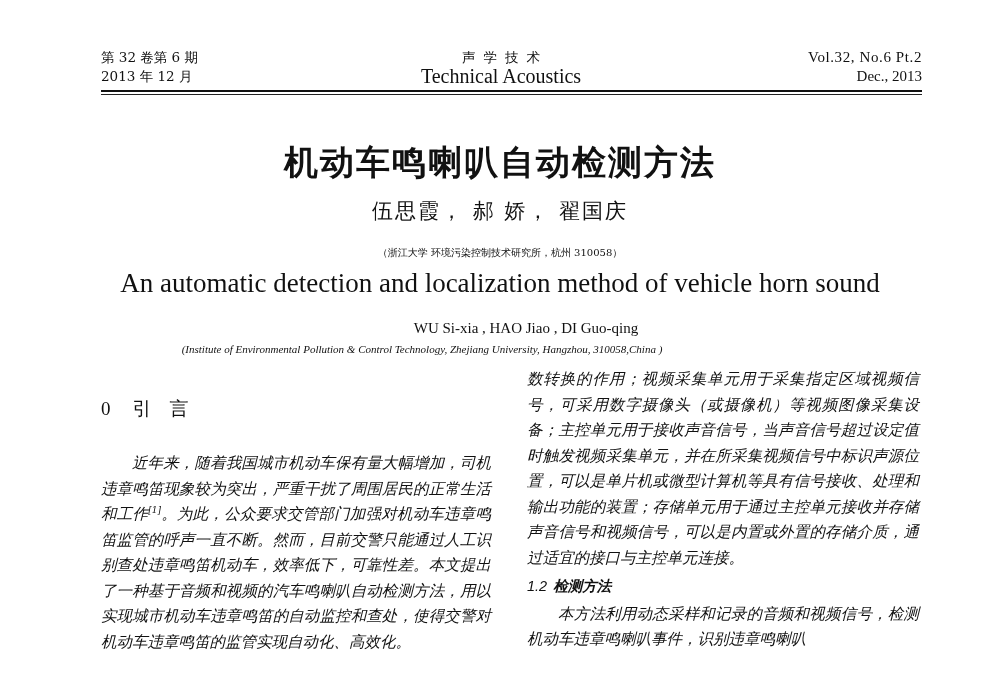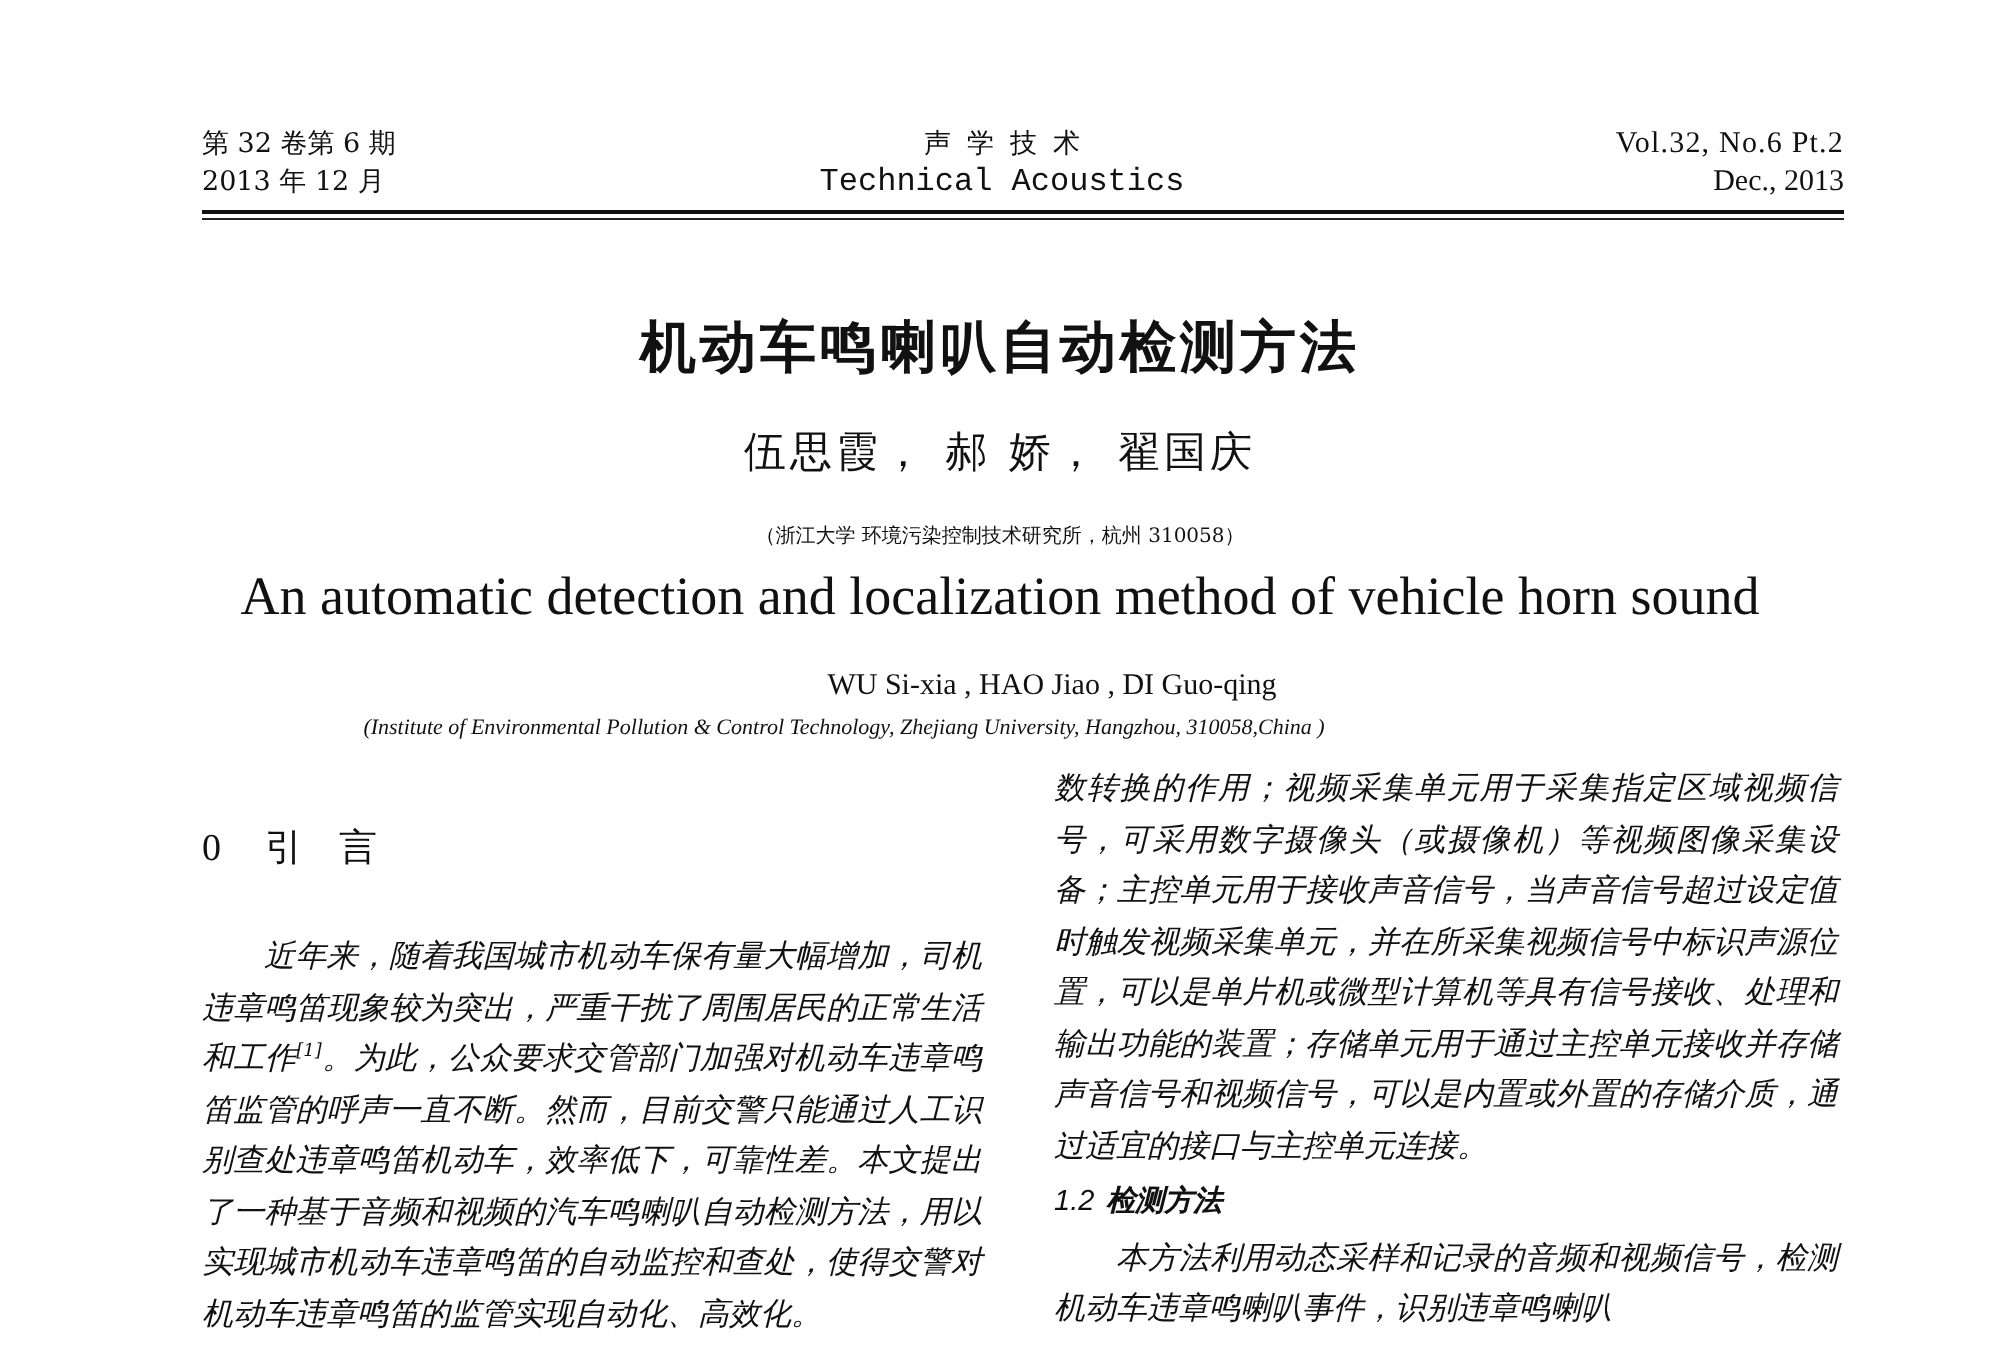--- a/index.html
+++ b/index.html
@@ -1,30 +1,30 @@
 <!DOCTYPE html>
 <html><head>
   <meta charset="utf-8">
   <style>
     html, body { margin: 0; padding: 0; background: #ffffff; }
     body {
       width: 1000px; height: 684px; overflow: hidden; position: relative;
       color: #111; font-family: "DejaVu Serif", "Liberation Serif", serif;
     }
-    .abs { position: absolute; margin-top: 15px; }
+    .abs { position: absolute; }
     .hdr-left { left: 101px; top: 48px; font-size: 13.5px; line-height: 19px; }
     .hdr-center { left: 401px; width: 200px; top: 48px; text-align: center; font-size: 13.5px; line-height: 19px; }
     .hdr-center .cn { letter-spacing: 8px; padding-left: 8px; }
-    .hdr-center .en { font-family: Liberation Mono, monospace; font-size: 16px; }
+    .hdr-center .en { font-family: Liberation Serif, serif; font-size: 20px; }
     .hdr-right { right: 78px; top: 48px; text-align: right; font-family: "Liberation Serif", serif; font-size: 15px; line-height: 19px; }
     .hdr-right .vol { letter-spacing: 0.6px; }
     .rule-thick { left: 101px; width: 821px; top: 90px; height: 0; border-top: 2px solid #111; }
     .rule-thin { left: 101px; width: 821px; top: 94px; height: 0; border-top: 1px solid #222; }
 
-    .title-cn { left: 0; width: 1000px; top: 140px; text-align: center; font-family: "DejaVu Sans", sans-serif; font-size: 28px; font-weight: bold; letter-spacing: 2px; }
+    .title-cn { left: 0; width: 1000px; top: 140px; text-align: center; font-family: "DejaVu Sans", sans-serif; font-size: 34px; font-weight: bold; letter-spacing: 2px; }
     .authors-cn { left: 0; width: 1000px; top: 197px; text-align: center; font-size: 21px; letter-spacing: 2px; }
     .affil-cn { left: 0; width: 1000px; top: 246px; text-align: center; font-size: 10px; }
     .title-en { left: 0; width: 1000px; top: 268px; text-align: center; font-family: "Liberation Serif", serif; font-size: 27px; }
     .authors-en { left: 0; width: 1000px; top: 320px; text-align: center; font-family: "Liberation Serif", serif; font-size: 15px; padding-left: 26px; }
     .affil-en { left: 16px; width: 812px; top: 343px; text-align: center; font-family: "Liberation Serif", serif; font-size: 11px; font-style: italic; }
 
     .sec-heading { left: 101px; top: 396px; font-size: 19px; letter-spacing: 6px; }
     .sec-heading .num { font-family: "Liberation Serif", serif; margin-right: 16px; }
 
     .col { font-size: 15.5px; line-height: 25.5px; text-align: justify; }

